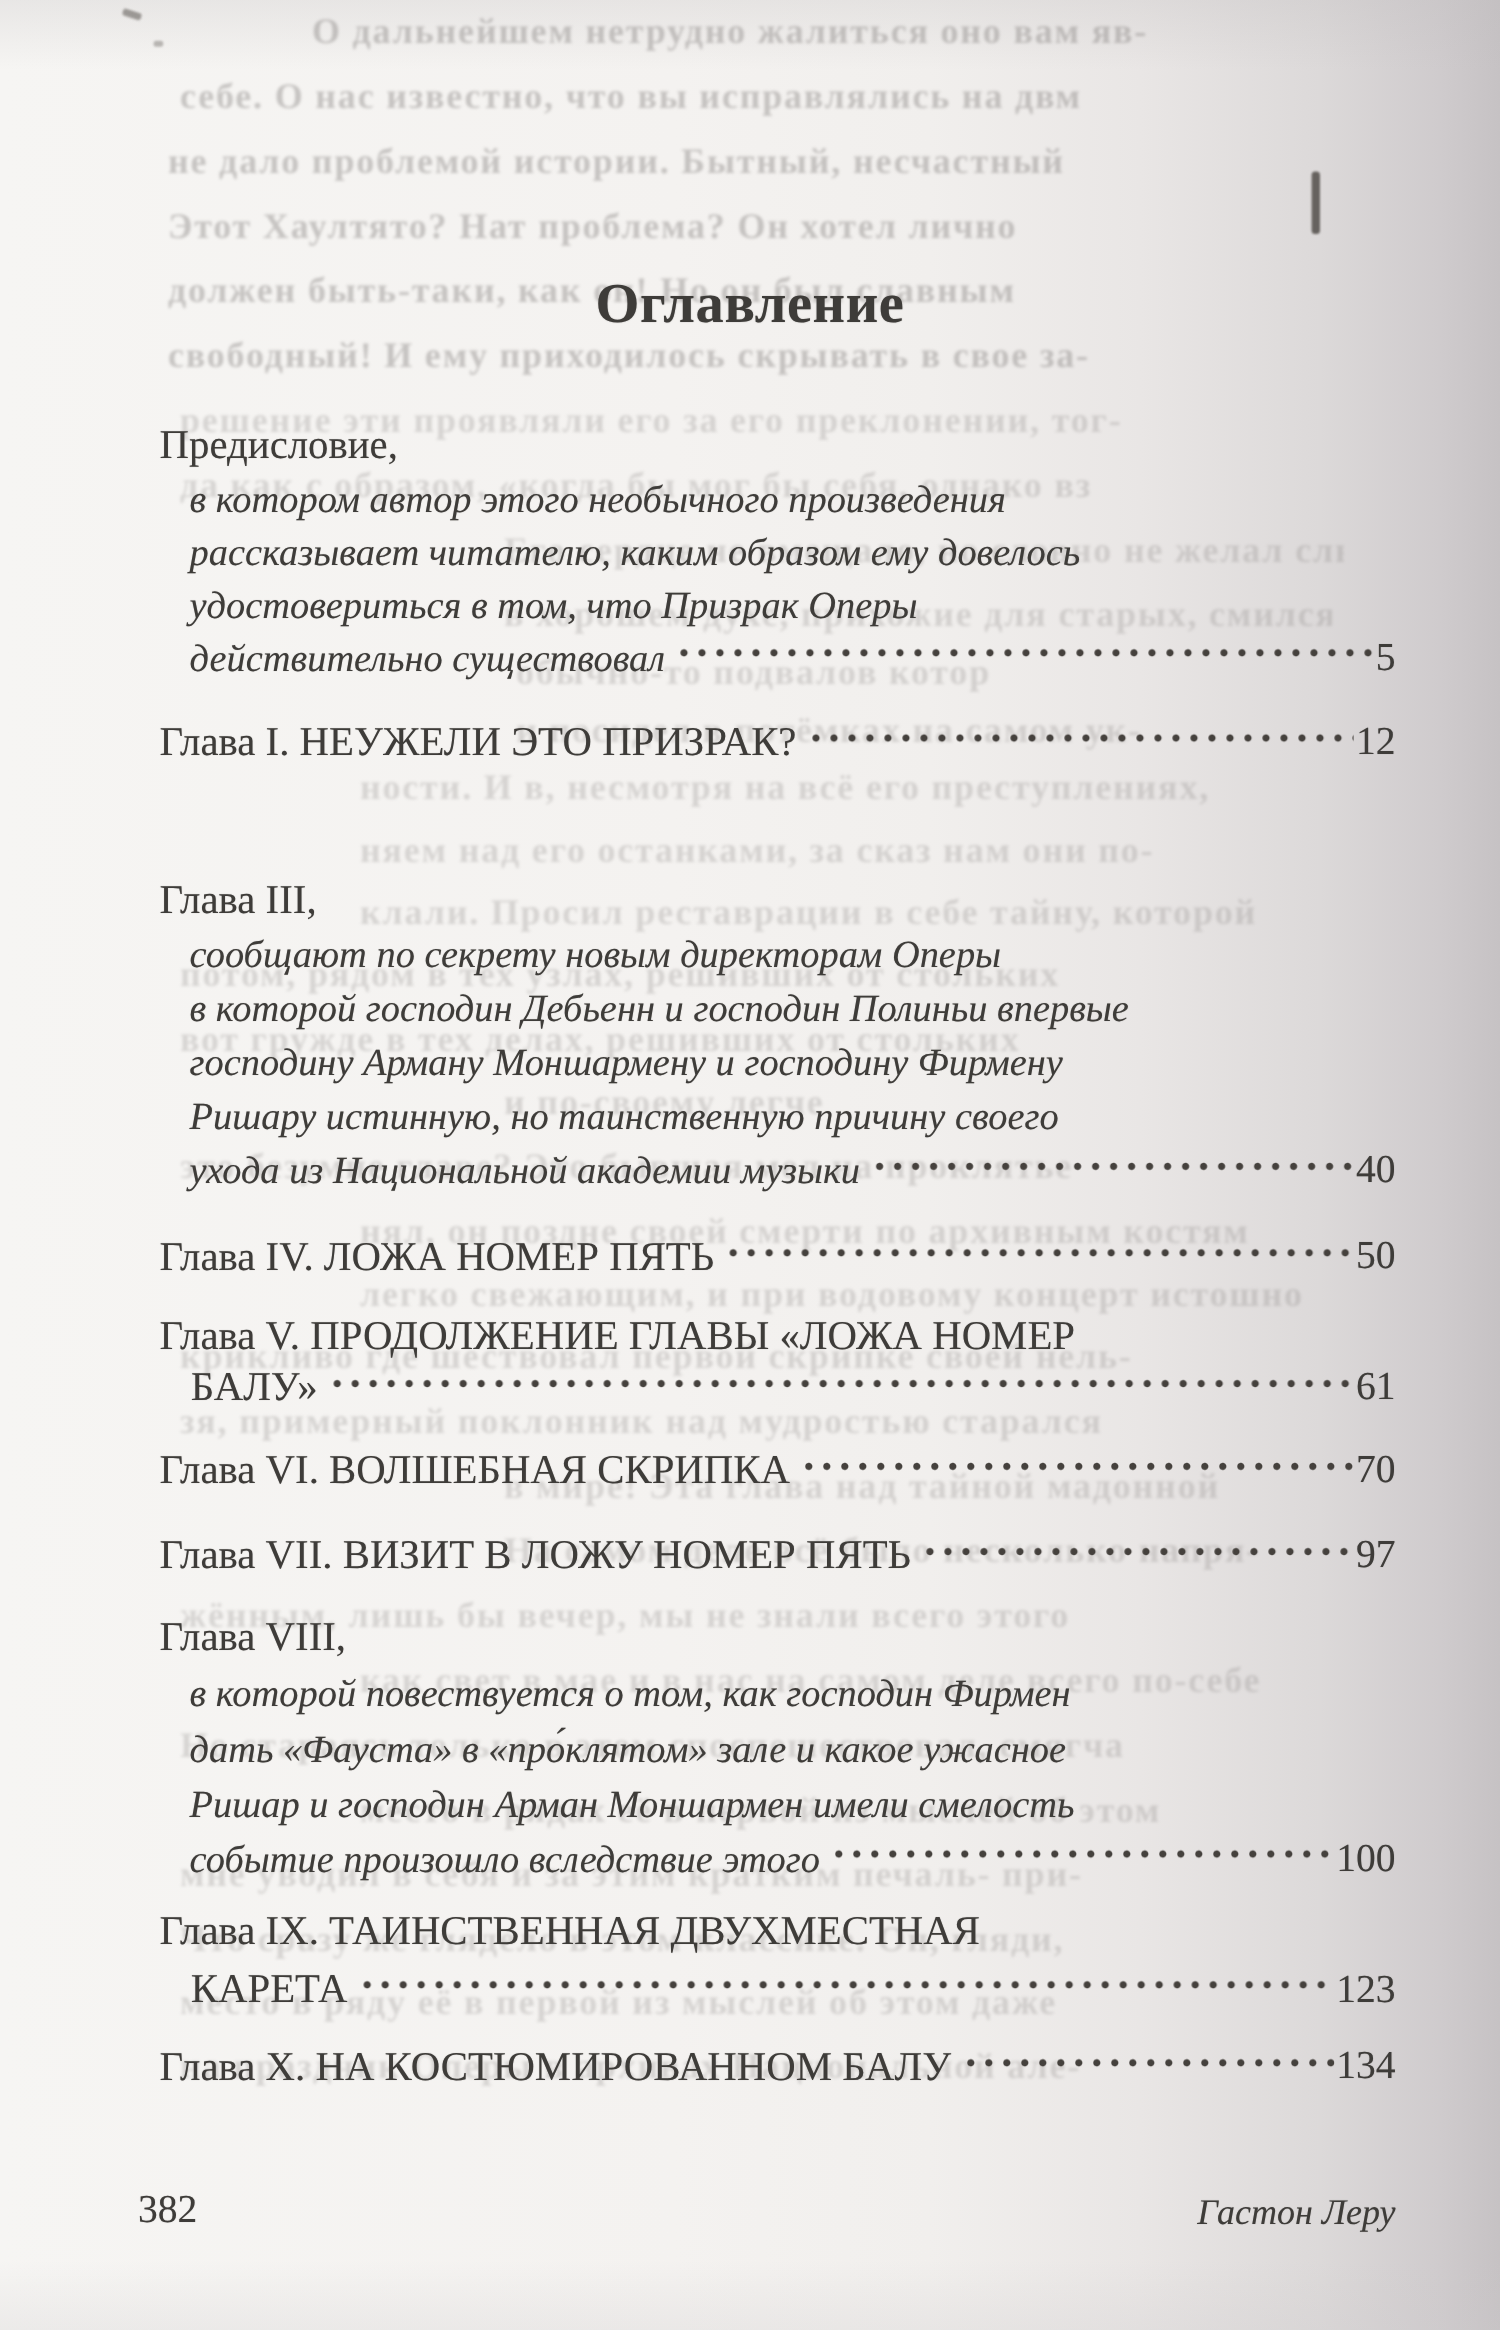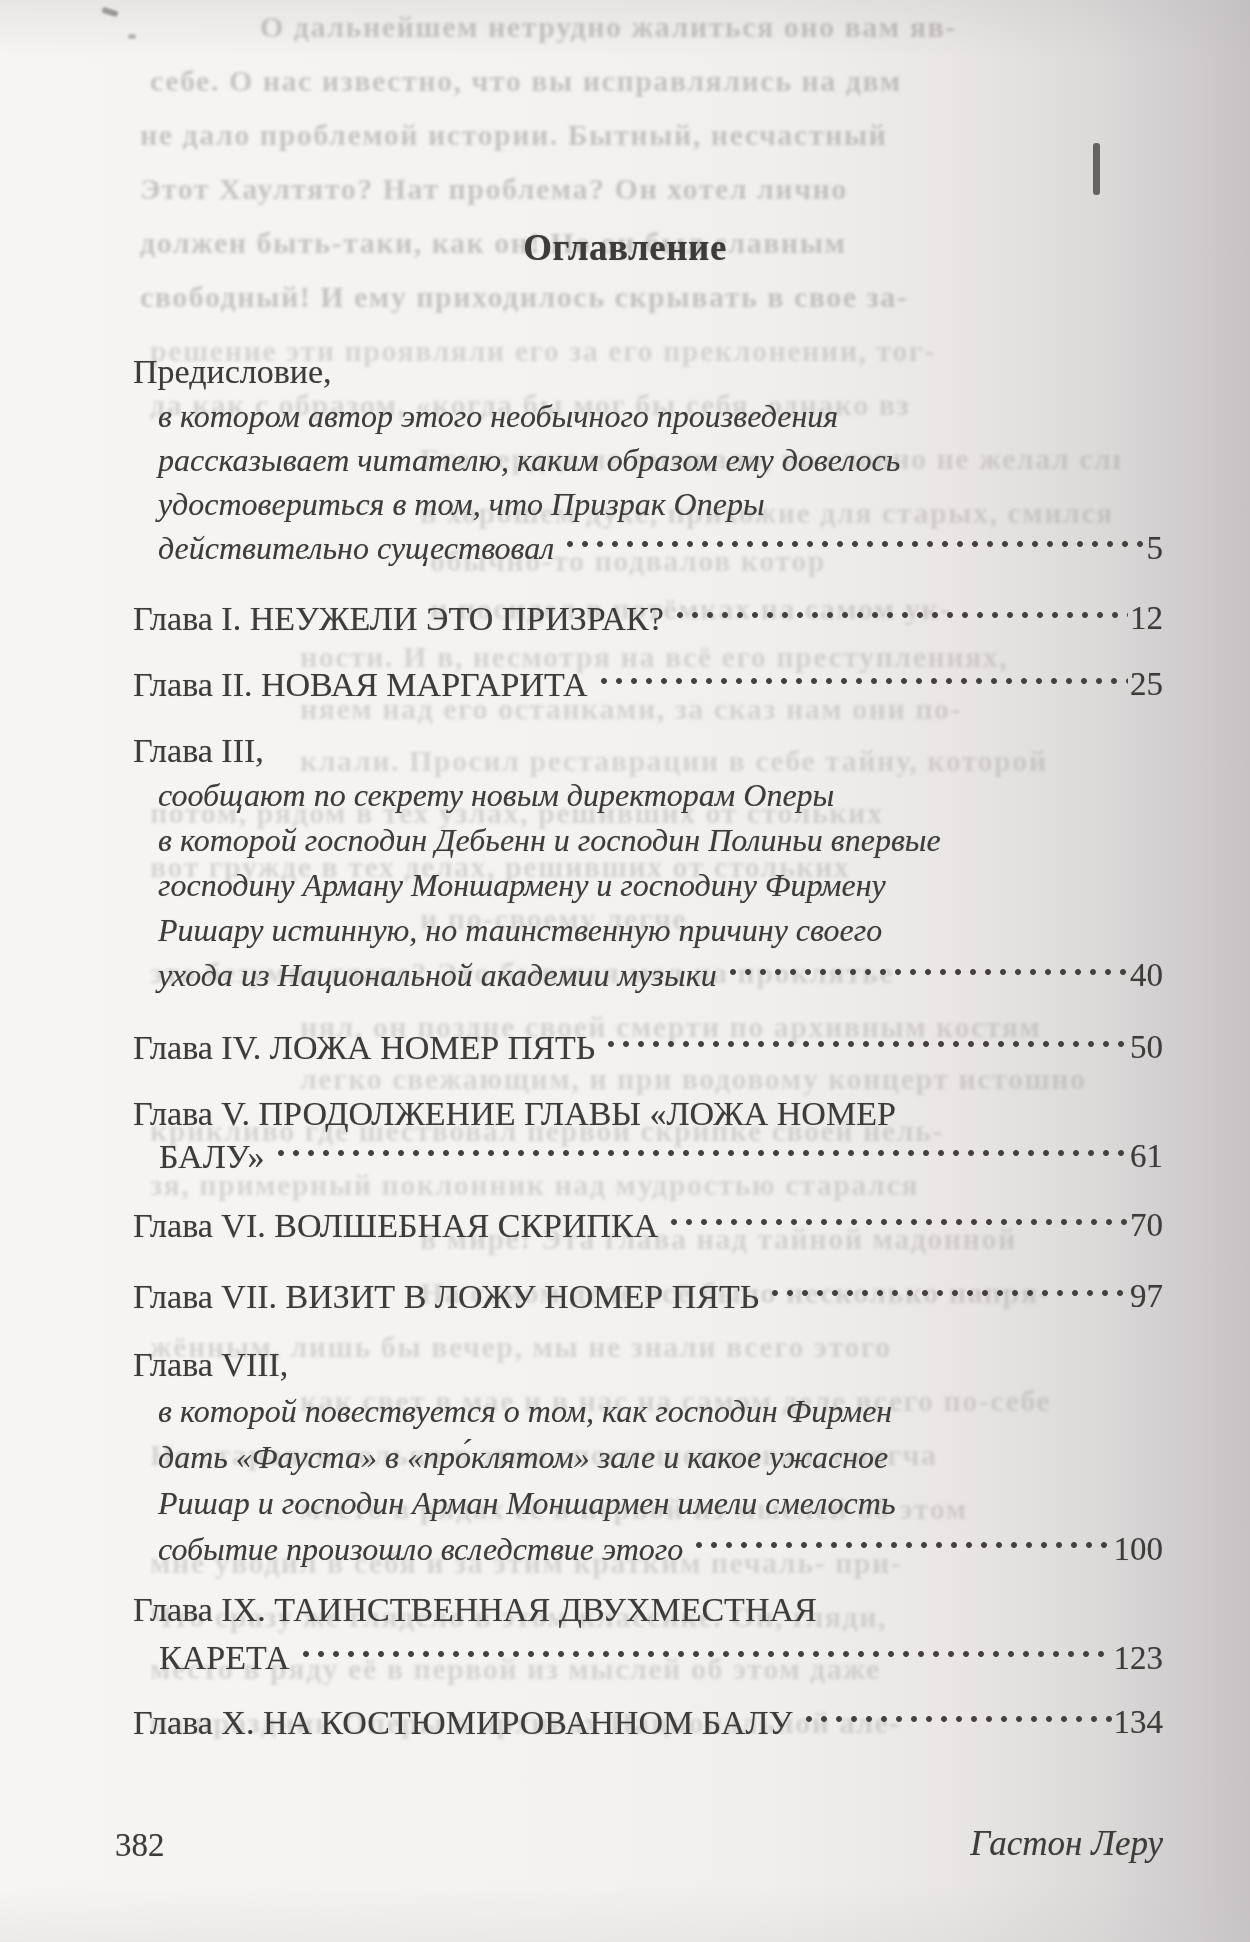--- a/index.html
+++ b/index.html
@@ -17,41 +17,41 @@
     font-size:30px;line-height:34px;letter-spacing:1.5px;white-space:nowrap;overflow:hidden;
     color:#85817f;filter:blur(1.4px);
     font-weight:600;
   }
   .g1{opacity:.42;}
   .g2{opacity:.27;}
   
   .content{position:absolute;inset:0;z-index:2;color:#3e3c39;}
   .title{
     position:absolute;top:226px;left:0;width:1250px;text-align:center;
-    font-size:37px;font-weight:bold;letter-spacing:.5px;
+    font-size:47px;font-weight:bold;letter-spacing:.5px;
     text-shadow:0 0 1px rgba(62,60,57,.45);
   }
   .entry{position:absolute;left:133px;width:1030px;text-shadow:0 0 .8px rgba(62,60,57,.4);}
   .line{display:flex;align-items:center;}
   .caps{font-size:34px;}
   .it{font-style:italic;font-size:32px;padding-left:25px;font-family:Liberation Serif, serif;}
   .wrap{padding-left:26px;}
   .lead{
     flex:1 1 40px;height:12px;margin:0 2px 8px 12px;min-width:40px;
     background-image:radial-gradient(circle at 4px 6px,#45413d 2.5px,rgba(69,65,61,0) 3.4px);
     background-repeat:repeat-x;background-size:15px 12px;
   }
   .pnum{font-size:33px;}
   .footer{
     position:absolute;top:1824px;left:115px;width:1048px;
     display:flex;justify-content:space-between;align-items:flex-end;
     text-shadow:0 0 .8px rgba(62,60,57,.4);
   }
   .folio{font-size:33px;}
-  .author{font-style:italic;font-size:35px;}
+  .author{font-style:italic;font-size:30px;}
   
   .artifact{position:absolute;z-index:3;}
   .dash-right{left:1093px;top:143px;width:7px;height:52px;background:#524e4a;border-radius:3px;filter:blur(.7px);opacity:.85;}
   .speck-top{left:102px;top:9px;width:16px;height:6px;background:#7a7672;border-radius:2px;transform:rotate(18deg);filter:blur(.8px);opacity:.7;}
   .speck-top2{left:128px;top:34px;width:8px;height:5px;background:#8a8682;border-radius:2px;filter:blur(.9px);opacity:.55;}
 </style>
 </head>
 <body>
 
 <div class="scan">
@@ -115,27 +115,20 @@
     </div>
 
     <div class="entry" style="top:597px;line-height:43px">
       <div class="line">
         <span class="caps">Глава I. НЕУЖЕЛИ ЭТО ПРИЗРАК?</span>
         <span class="lead"></span>
         <span class="pnum">12</span>
       </div>
     </div>
 
-    <div class="entry" style="top:663px;line-height:43px">
-      <div class="line">
-        <span class="caps">Глава II. НОВАЯ МАРГАРИТА</span>
-        <span class="lead"></span>
-        <span class="pnum">25</span>
-      </div>
-    </div>
 
     <div class="entry" style="top:728px;line-height:45px">
       <div class="line">
           <span class="caps">Глава III,</span>
         </div>
       <div class="line">
           <span class="it">сообщают по секрету новым директорам Оперы</span>
         </div>
       <div class="line">
           <span class="it">в которой господин Дебьенн и господин Полиньи впервые</span>

